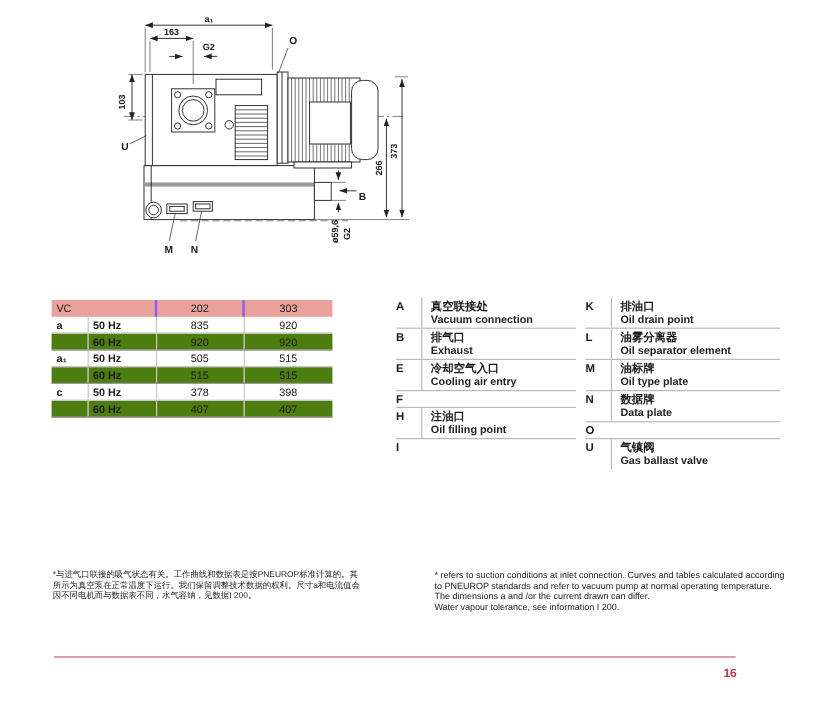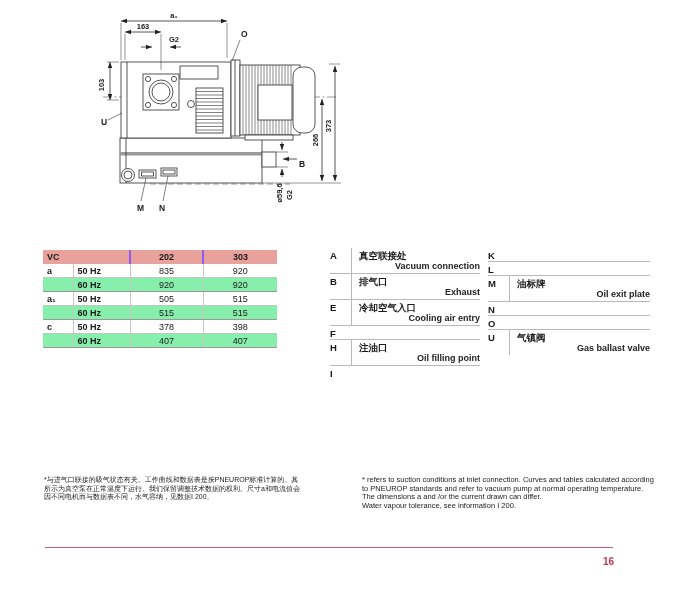--- a/index.html
+++ b/index.html
@@ -12,40 +12,40 @@
   
   #drawing{left:95px;top:8px;width:250px;height:205px;}
   #drawing svg text{font-family:"Liberation Sans",sans-serif;fill:#1a1a1a;}
   .dimtxt{font-size:7.5px;font-weight:bold;}
   .captxt{font-size:8.5px;font-weight:bold;}
 
   
   #dimtable{left:43px;top:250px;width:234px;border-collapse:collapse;table-layout:fixed;font-size:9px;}
   #dimtable col.c1{width:30px;} #dimtable col.c2{width:57px;}
   #dimtable col.c3{width:73px;} #dimtable col.c4{width:74px;}
-  #dimtable th{background:#e8a29b;font-weight:bold;text-align:center;padding:2px 4px;height:10px;}
+  #dimtable th{background:#e8a29b;font-weight:normal;text-align:center;padding:2px 4px;height:10px;}
   #dimtable th.hleft{text-align:left;}
   #dimtable th.vsep{border-left:2px solid #8b5cf6;}
   #dimtable td{padding:1px 4px;height:11px;border-bottom:1px solid #c4c4c4;}
   #dimtable tr.grp-end td{border-bottom:1px solid #999999;}
   #dimtable td.dim,#dimtable td.freq{font-weight:bold;text-align:left;}
   #dimtable td.val{text-align:center;border-left:1px solid #c8c8c8;}
   #dimtable td.freq{border-left:1px solid #c8c8c8;}
-  #dimtable tr.odd td{background:#86efac;}
+  #dimtable tr.odd td{background:#4d7c0f;}
 
   
   .legend{top:248px;font-size:9px;}
   #legend-left{left:330px;width:150px;}
   #legend-right{left:488px;width:162px;}
   .lrow{display:flex;border-bottom:1px solid #b9b9b9;}
   .lrow.last{border-bottom:none;}
   .lkey{width:21px;font-weight:bold;font-size:9.5px;padding-top:2px;}
   .ltxt{flex:1;border-left:1px solid #b9b9b9;padding:2px 0 2px 7px;font-weight:bold;}
   .zh{font-size:9.5px;line-height:11px;}
-  .en{font-size:9px;line-height:10px;color:#222222;text-align:right;}
+  .en{font-size:9px;line-height:10px;color:#222222;}
 
   
   .footnote{font-size:7.5px;line-height:8.7px;white-space:nowrap;color:#222222;}
   #footnote-zh{left:44px;top:476px;font-size:7px;}
   #footnote-en{left:362px;top:476px;}
 
   
   #footer-rule{left:45px;top:547px;width:568px;height:1px;background:#c25f72;}
   #page-number{left:588px;top:556px;width:26px;text-align:right;color:#b93a52;font-weight:bold;font-size:10px;}
 </style>
@@ -270,33 +270,45 @@
       </div>
   </div>
   <div class="lrow last">
     <div class="lkey">I</div>
   </div>
 </div>
 
 <div id="legend-right" class="abs legend">
   <div class="lrow">
     <div class="lkey">K</div>
+    <div class="ltxt">
+        <div class="zh">排油口</div>
+      <div class="en">Oil drain point</div>
+      </div>
   </div>
   <div class="lrow">
     <div class="lkey">L</div>
+    <div class="ltxt">
+        <div class="zh">油雾分离器</div>
+      <div class="en">Oil separator element</div>
+      </div>
   </div>
   <div class="lrow">
     <div class="lkey">M</div>
     <div class="ltxt">
         <div class="zh">油标牌</div>
-      <div class="en">Oil exit plate</div>
+      <div class="en">Oil type plate</div>
       </div>
   </div>
   <div class="lrow">
     <div class="lkey">N</div>
+    <div class="ltxt">
+        <div class="zh">数据牌</div>
+      <div class="en">Data plate</div>
+      </div>
   </div>
   <div class="lrow">
     <div class="lkey">O</div>
   </div>
   <div class="lrow last">
     <div class="lkey">U</div>
     <div class="ltxt">
         <div class="zh">气镇阀</div>
       <div class="en">Gas ballast valve</div>
       </div>

